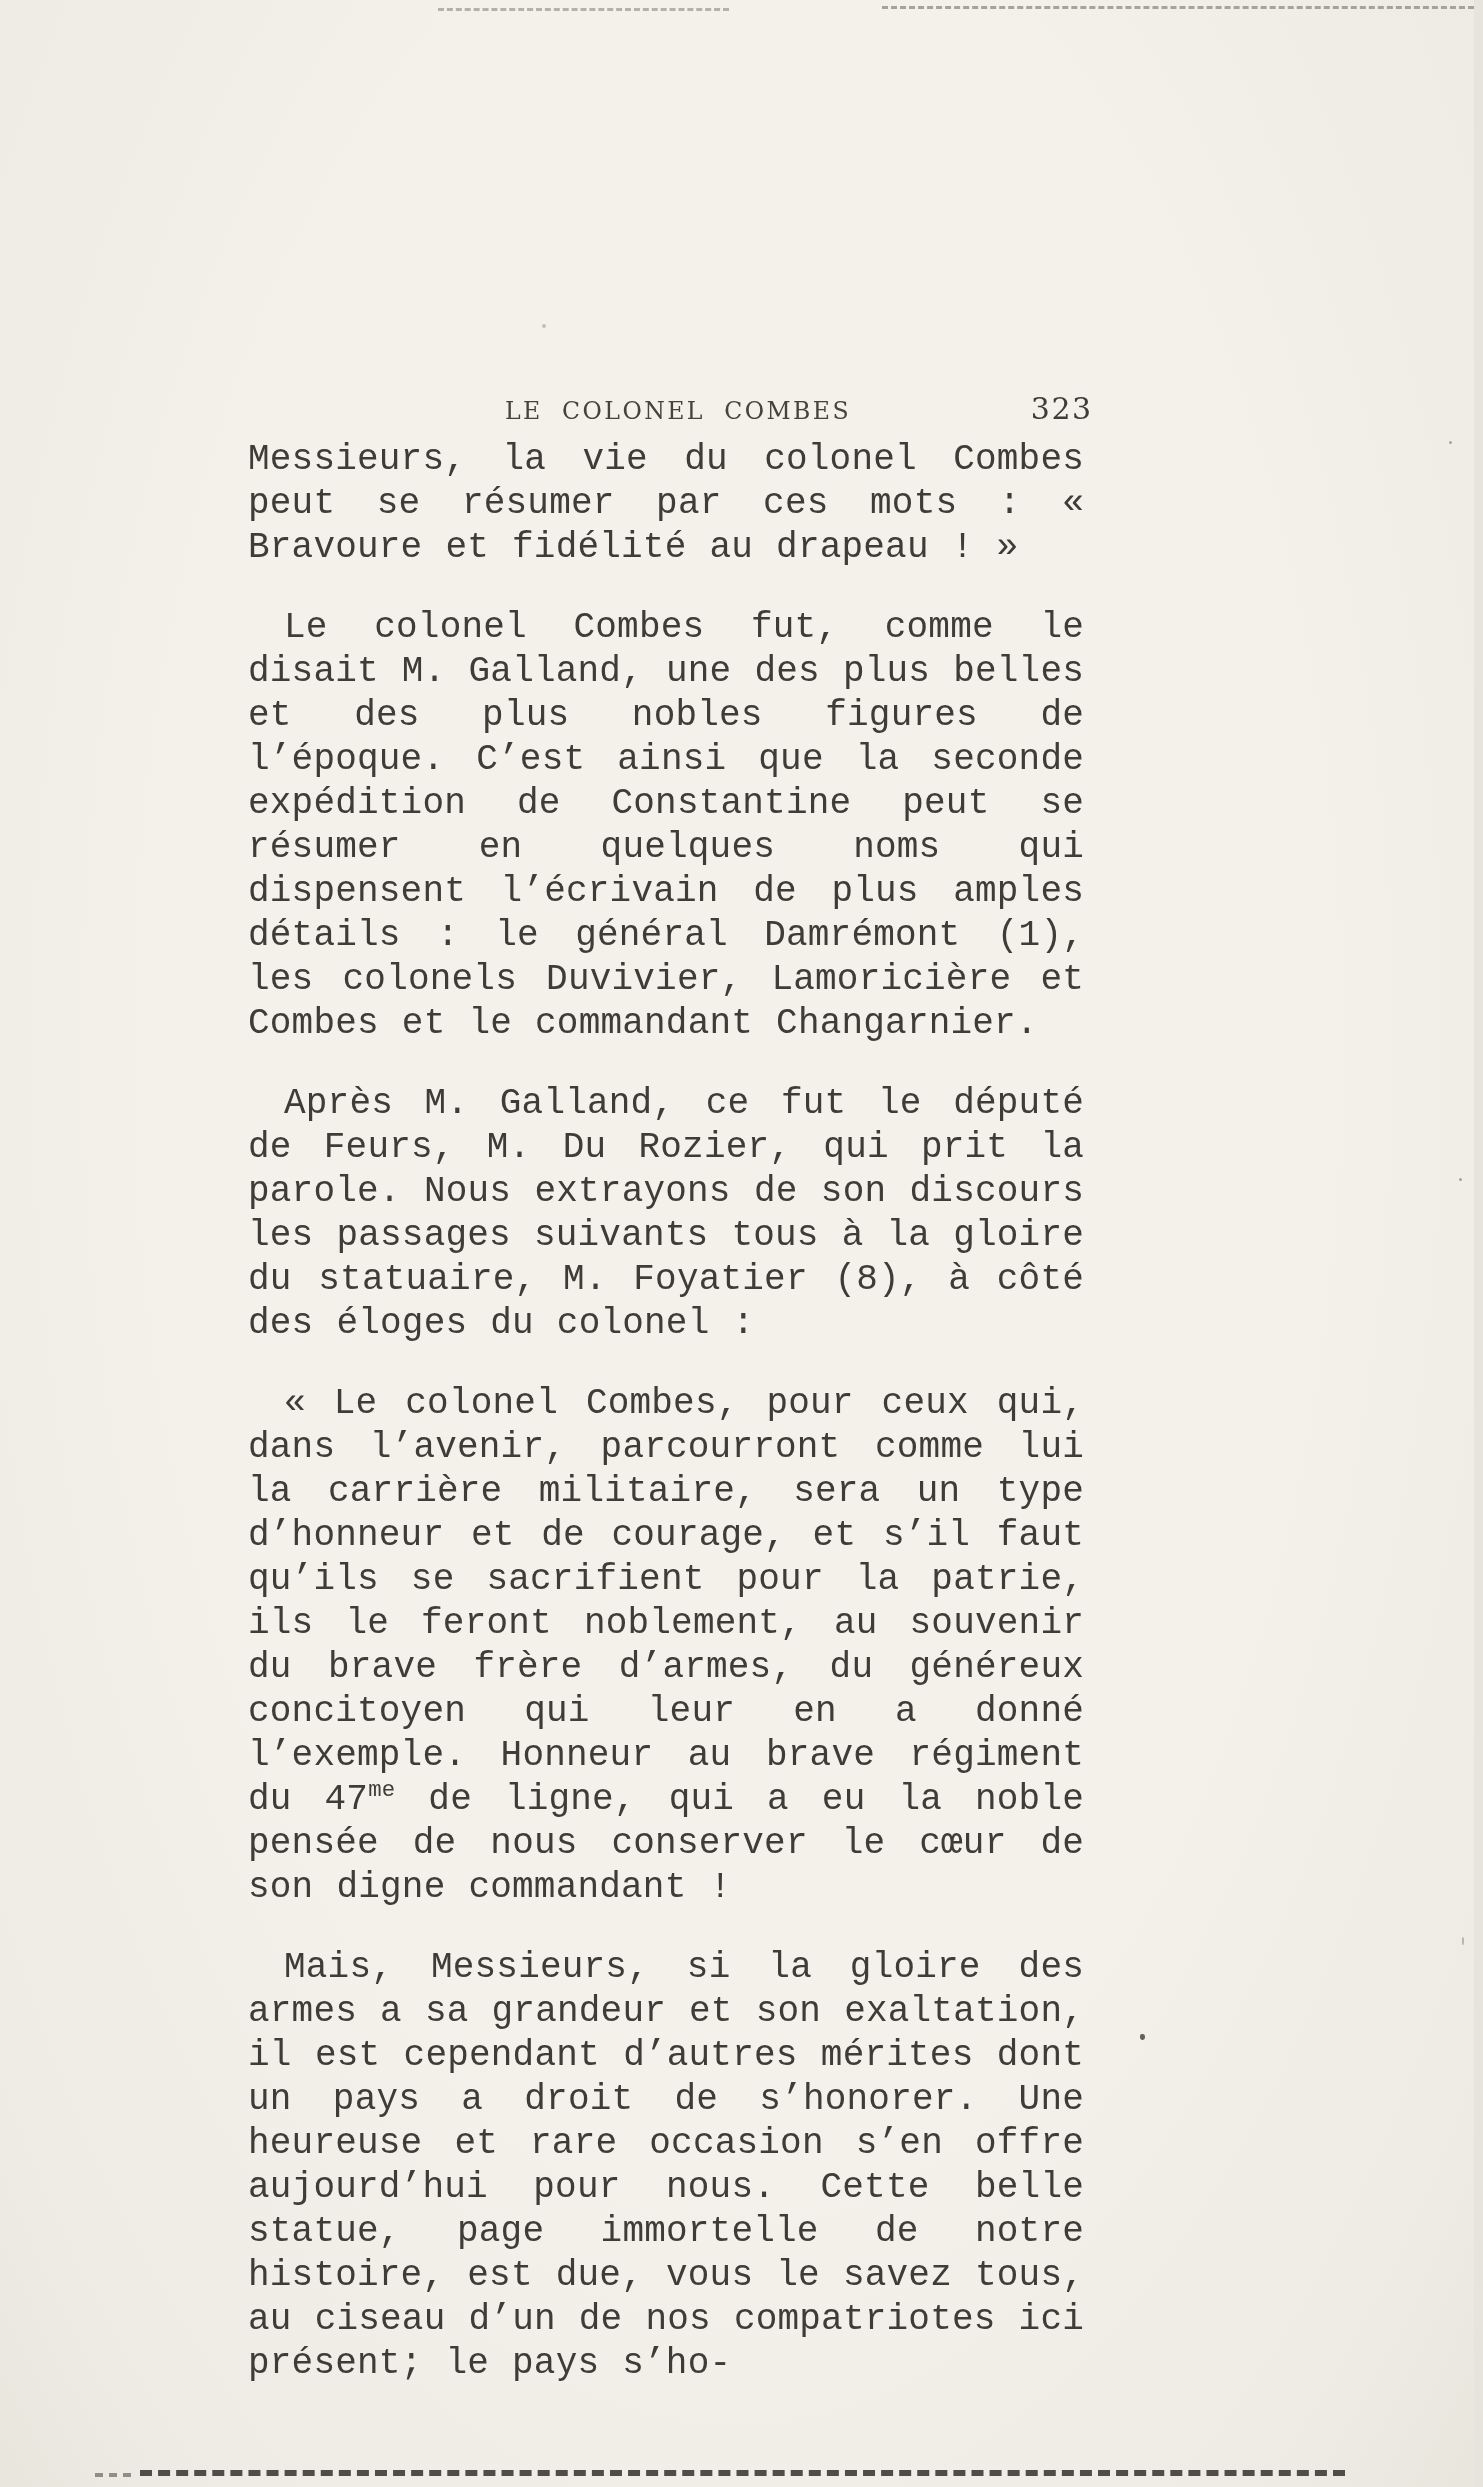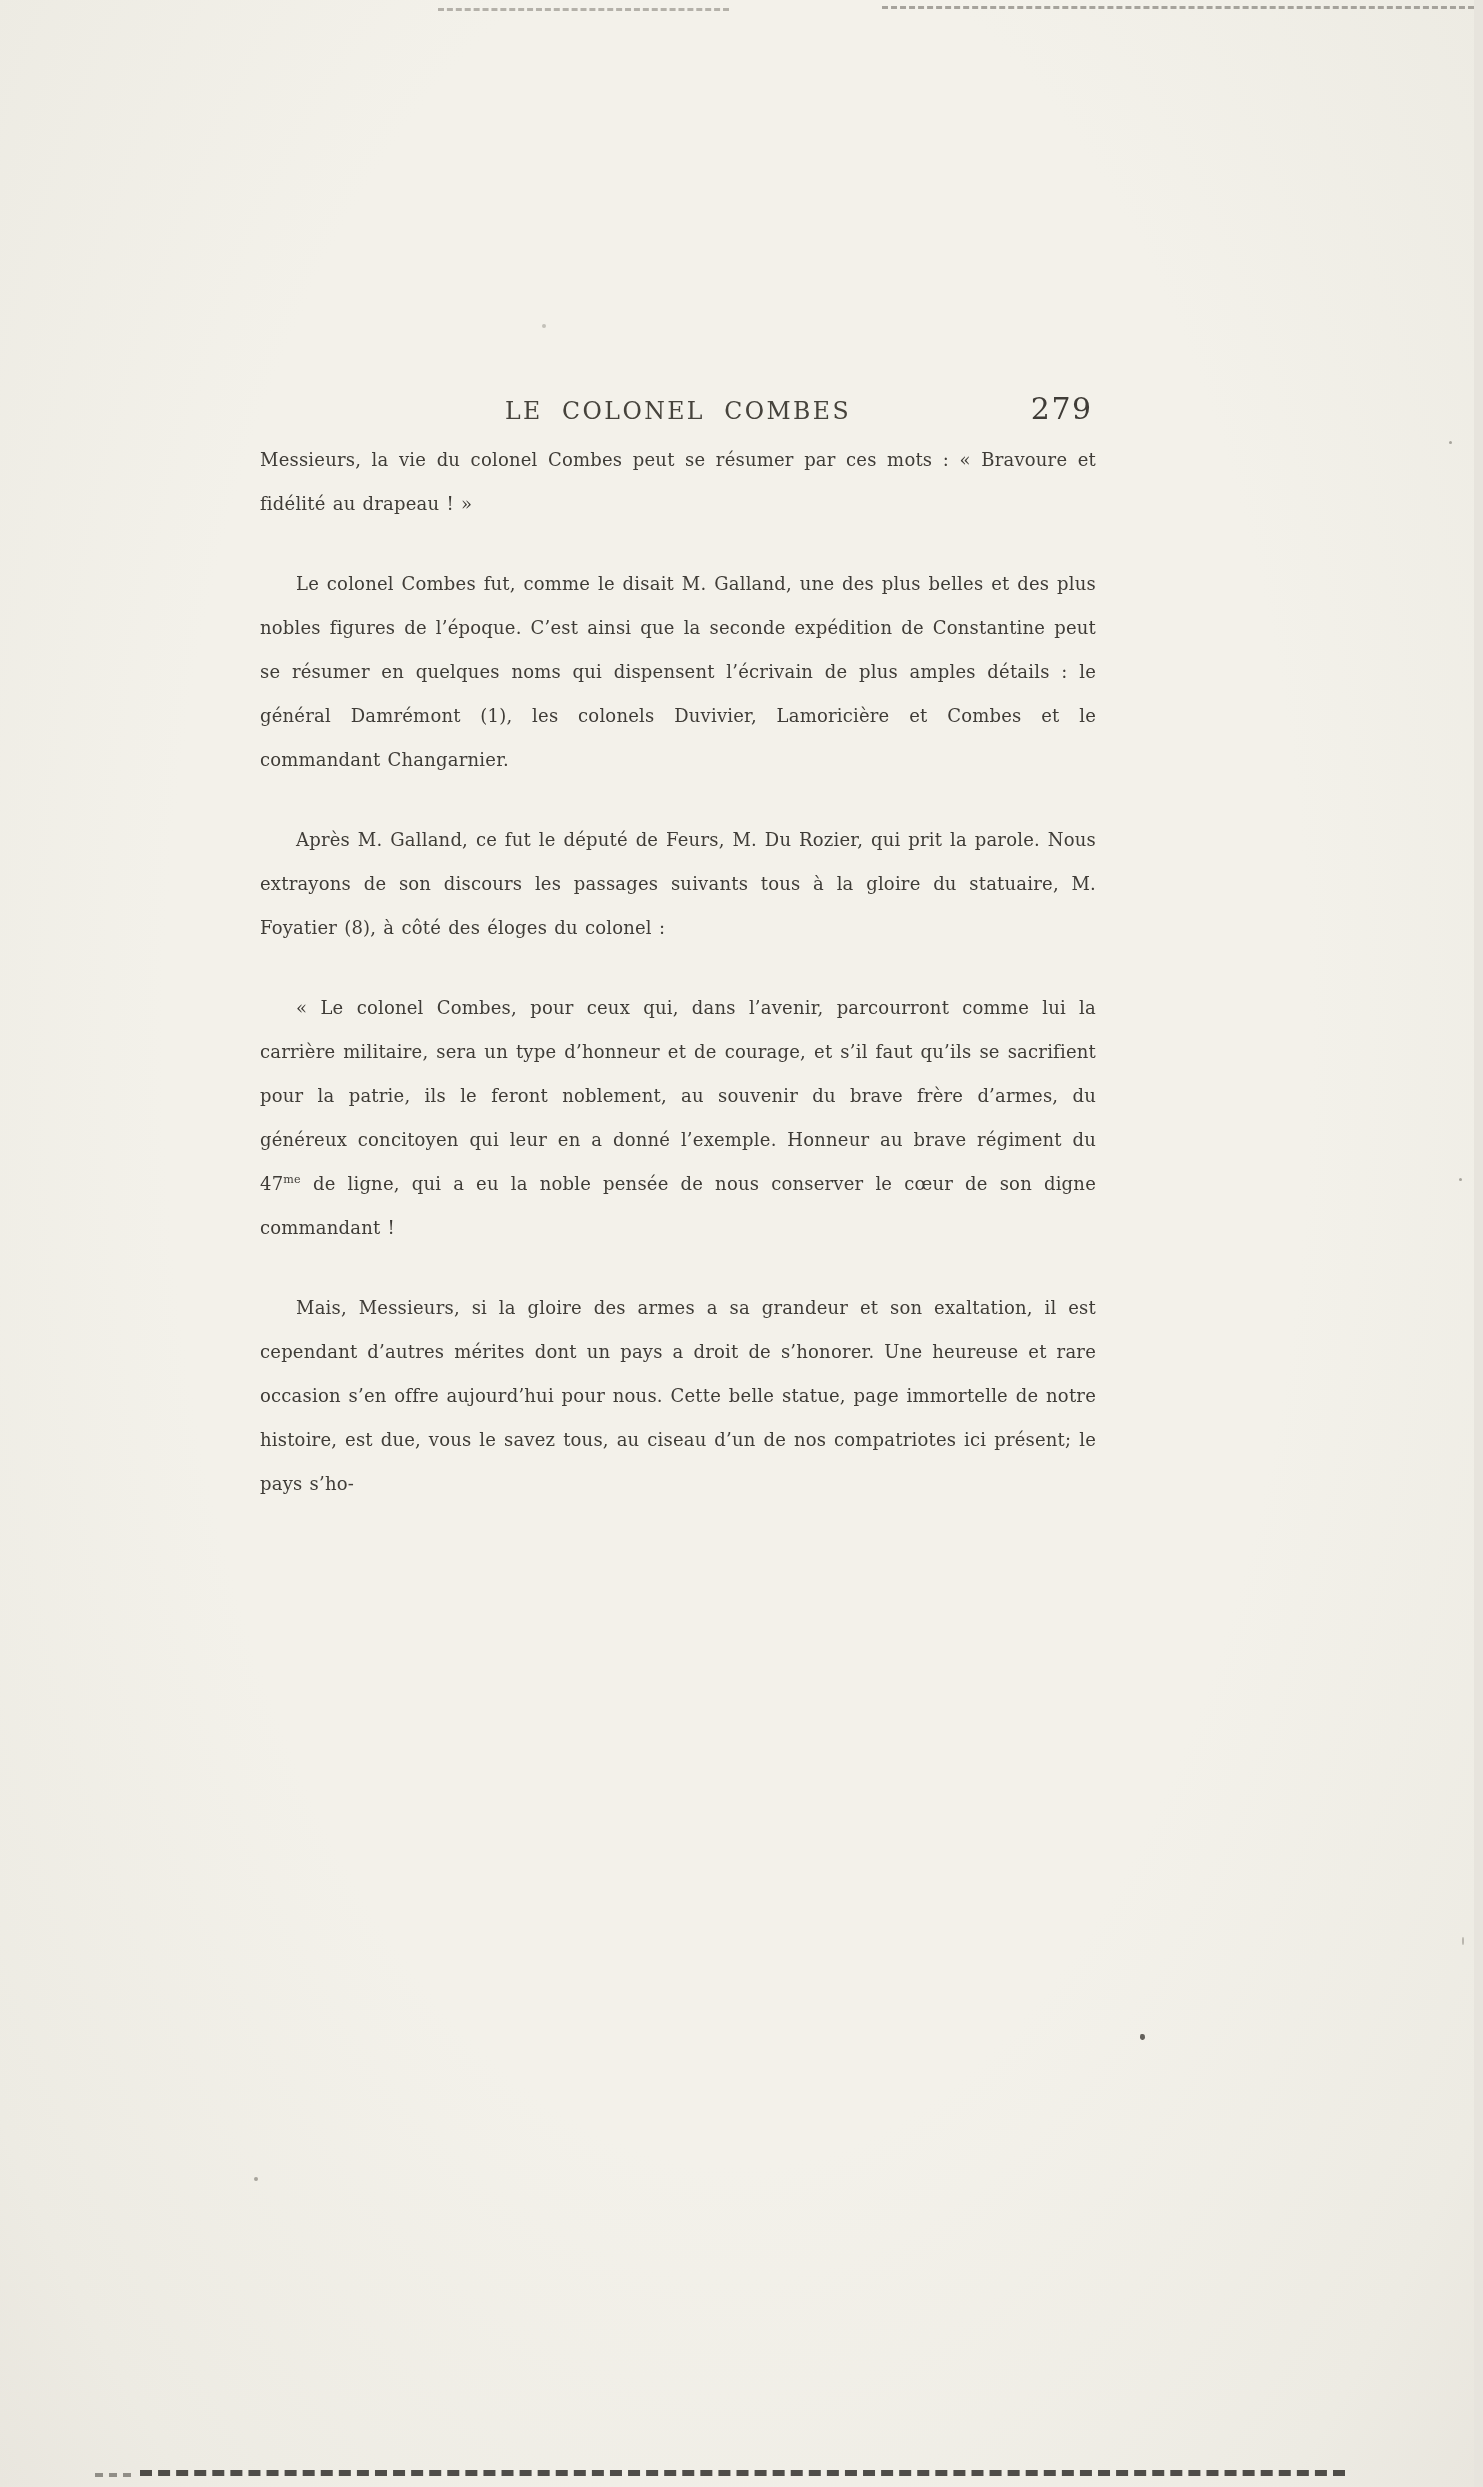--- a/index.html
+++ b/index.html
@@ -43,24 +43,24 @@
   }
   .page-number {
     position: absolute; right: 3.2px; top: 0;
     font-size: 30px; letter-spacing: 1.6px;
     color: #3f3c37;
   }
 
   
   .body-text {
     position: absolute;
-    left: 260px; top: 438px; width: 836px;
-    font-size: 18px; line-height: 44px;
+    left: 248px; top: 438px; width: 836px;
+    font-size: 36px; line-height: 44px;
     text-align: justify;
-    letter-spacing: 0.2px; word-spacing: 1.2px;
+    letter-spacing: 0.2px; word-spacing: 1.2px; font-family: Liberation Mono, monospace;
   }
   .body-text p { margin: 0; }
   .body-text p.indent { text-indent: 36px; margin-top: 36px; }
   sup { font-size: 0.62em; line-height: 0; vertical-align: super; }
   em { font-style: italic; }
 
   
   .footnotes {
     position: absolute;
     left: 260px; top: 1755px; width: 836px;
@@ -82,21 +82,21 @@
   <div class="edge-line edge-bottom-2"></div>
   <div class="speck speck-1"></div>
   <div class="speck speck-2"></div>
   <div class="speck speck-3"></div>
   <div class="speck speck-4"></div>
   <div class="speck speck-5"></div>
   <div class="speck speck-6"></div>
 
   <div class="running-head">
     <span class="running-title">LE COLONEL COMBES</span>
-    <span class="page-number">279</span>
+    <span class="page-number">323</span>
   </div>
 
   <div class="body-text" id="body-text">
       <p><span>Messieurs, la vie du colonel Combes peut se résumer par ces mots : « Bravoure et fidélité au drapeau ! »</span></p>
       <p class="indent"><span>Le colonel Combes fut, comme le disait M. Galland, une des plus belles et des plus nobles figures de l’époque. C’est ainsi que la seconde expédition de Constantine peut se résumer en quelques noms qui dispensent l’écrivain de plus amples détails : le général Damrémont (1), les colonels Duvivier, Lamoricière et Combes et le commandant Changarnier.</span></p>
       <p class="indent"><span>Après M. Galland, ce fut le député de Feurs, M. Du Rozier, qui prit la parole. Nous extrayons de son discours les passages suivants tous à la gloire du statuaire, M. Foyatier (8), à côté des éloges du colonel :</span></p>
       <p class="indent"><span>« Le colonel Combes, pour ceux qui, dans l’avenir, parcourront comme lui la carrière militaire, sera un type d’honneur et de courage, et s’il faut qu’ils se sacrifient pour la patrie, ils le feront noblement, au souvenir du brave frère d’armes, du généreux concitoyen qui leur en a donné l’exemple. Honneur au brave régiment du 47</span><sup>me</sup><span> de ligne, qui a eu la noble pensée de nous conserver le cœur de son digne commandant !</span></p>
       <p class="indent"><span>Mais, Messieurs, si la gloire des armes a sa grandeur et son exaltation, il est cependant d’autres mérites dont un pays a droit de s’honorer. Une heureuse et rare occasion s’en offre aujourd’hui pour nous. Cette belle statue, page immortelle de notre histoire, est due, vous le savez tous, au ciseau d’un de nos compatriotes ici présent; le pays s’ho-</span></p>
     </div>
 

